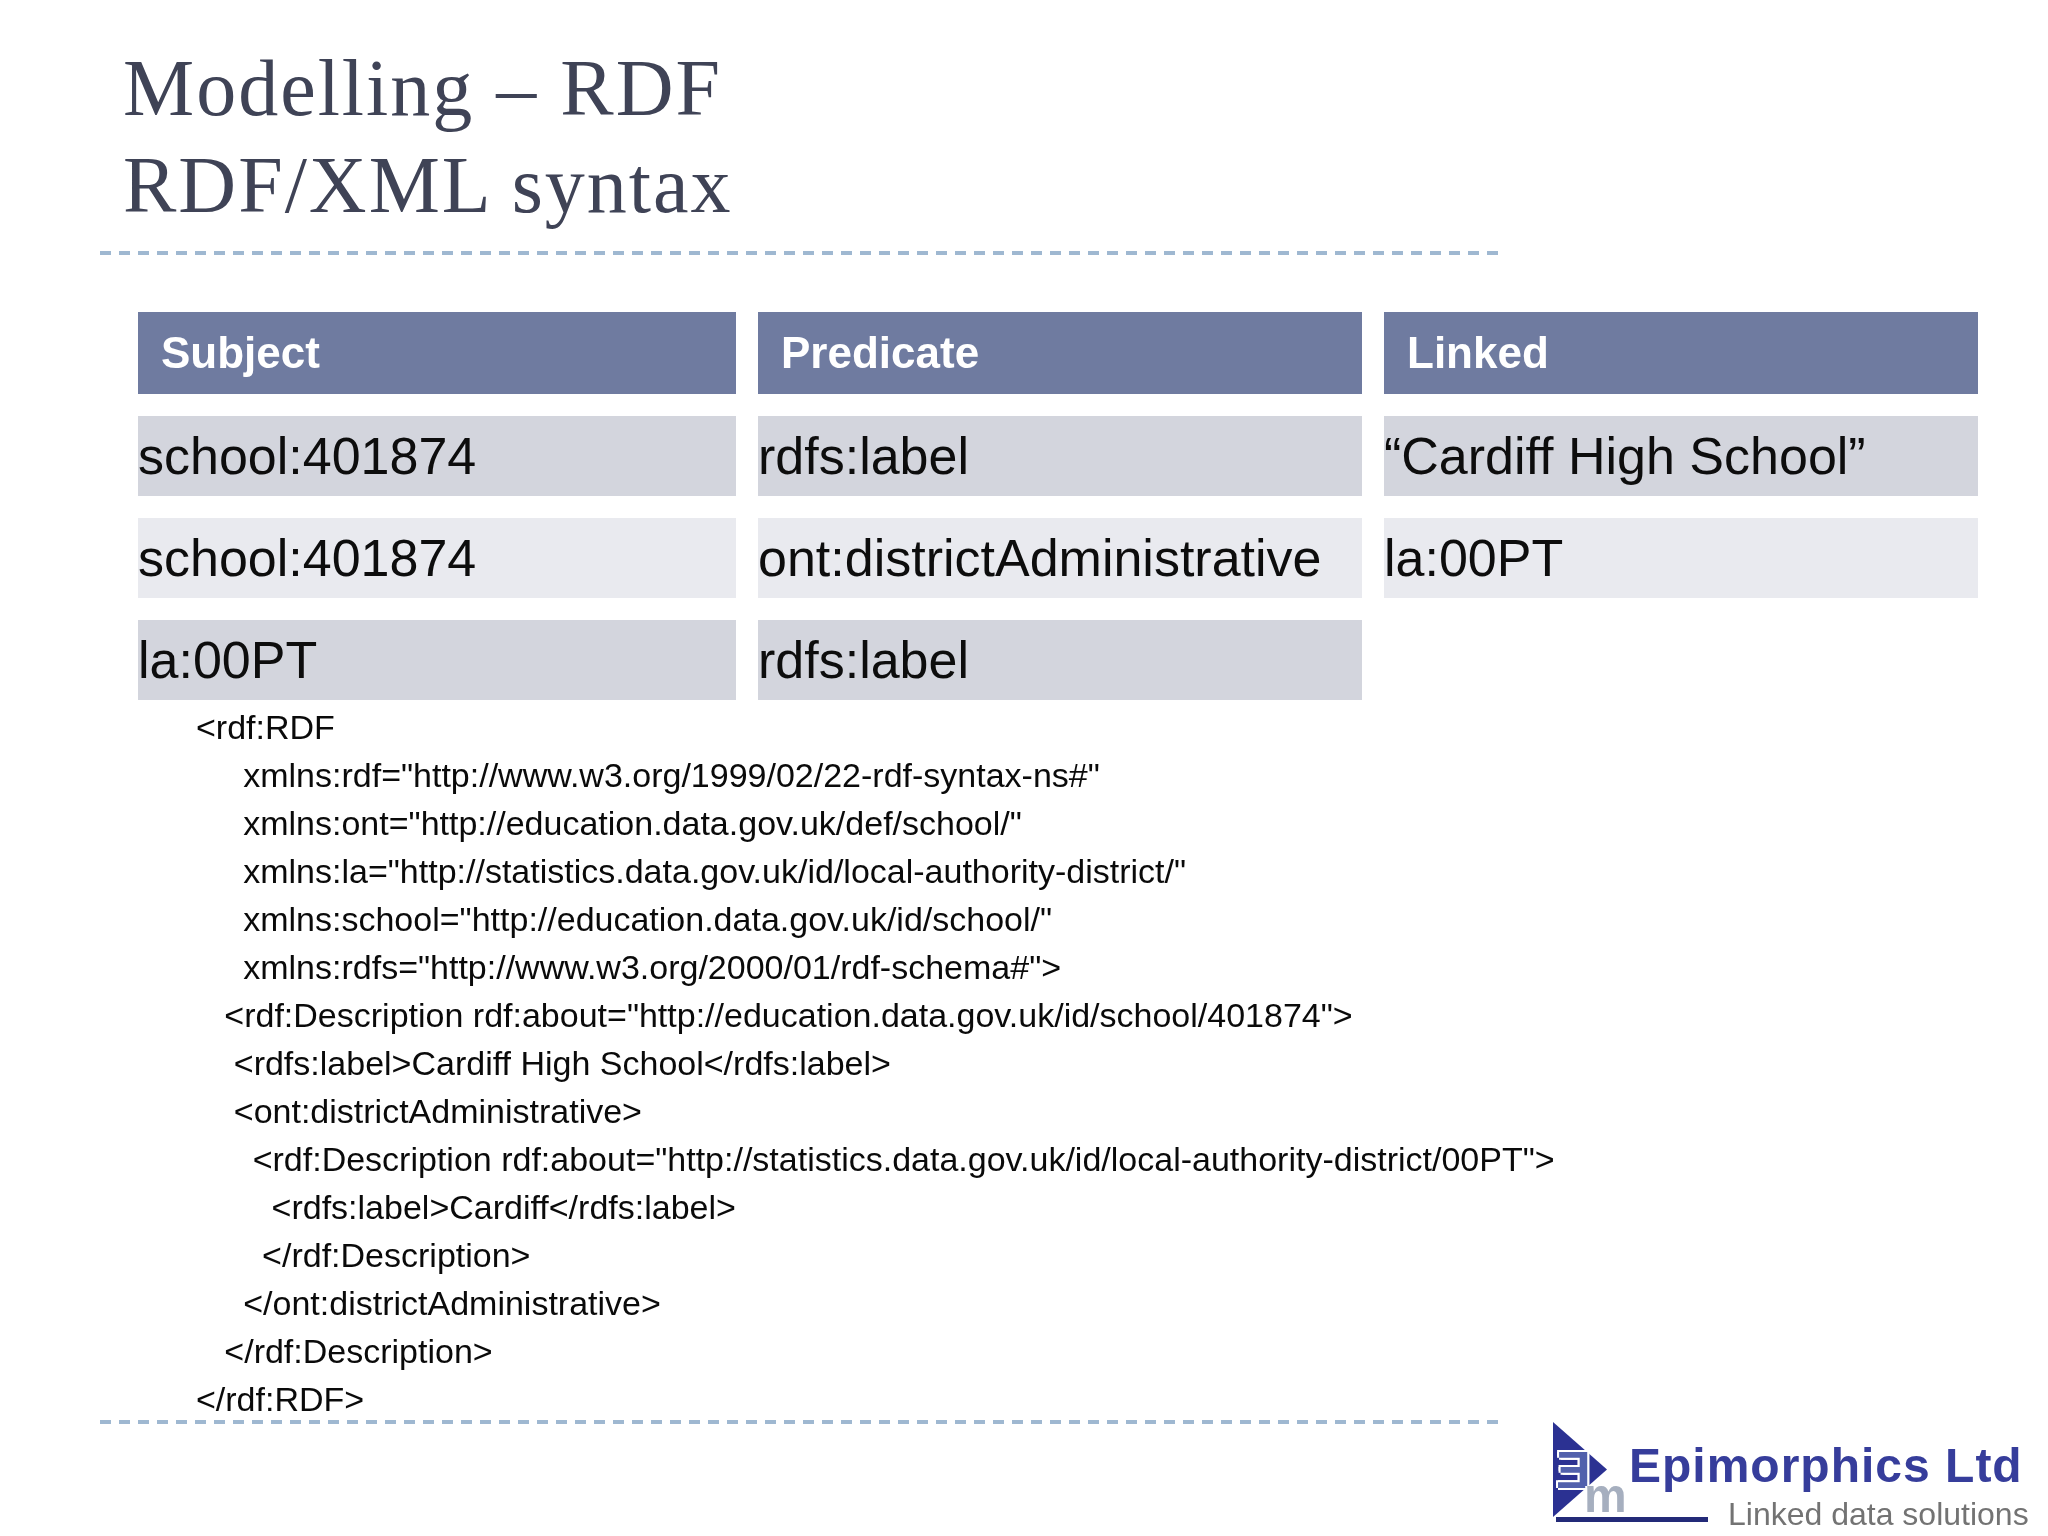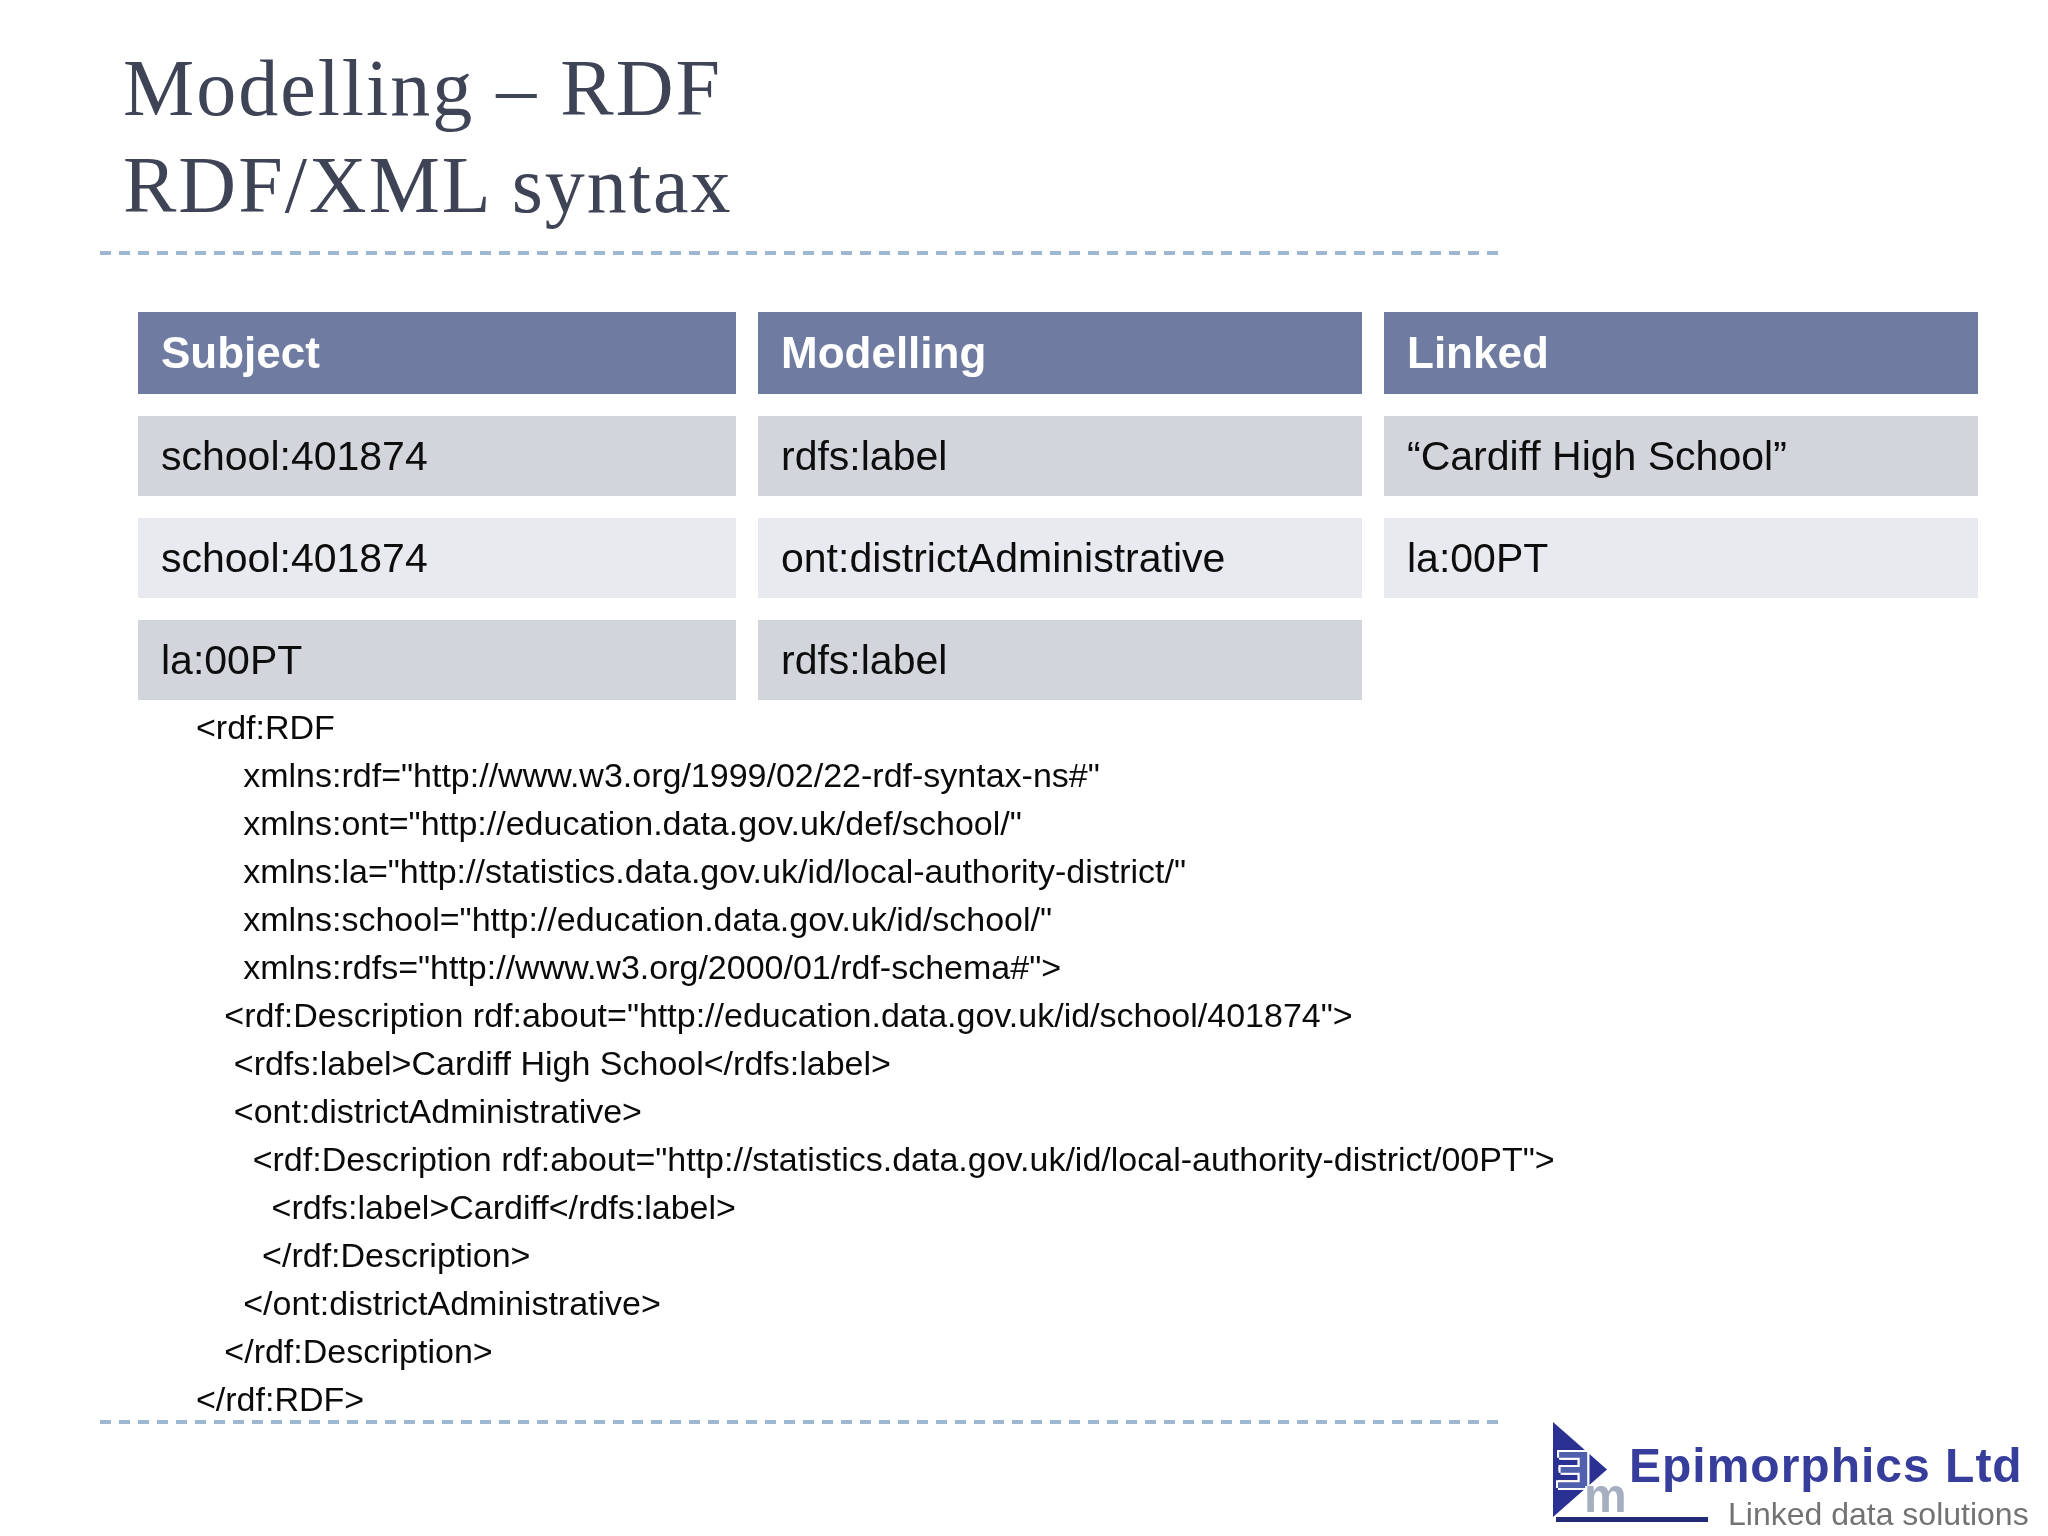--- a/index.html
+++ b/index.html
@@ -34,22 +34,22 @@
     grid-template-rows:82px 80px 80px 80px;
     gap:22px;
     background:#ffffff;
   }
   .th {
     background:#6F7BA0; color:#ffffff;
     font-weight:bold; font-size:44px;
     display:flex; align-items:center; padding-left:23px;
   }
   .td {
-    font-size:41px; color:#0d0d0d;
-    display:flex; align-items:center; padding-left:23px;
+    font-size:52px; color:#0d0d0d;
+    display:flex; align-items:center; 
     white-space:nowrap;
   }
   .td.dark  { background:#D3D5DD; }
   .td.light { background:#E9EAEF; }
 
   
   .code-block {
     position:absolute; left:196px; top:703px;
     font-size:34px; line-height:48px; color:#0a0a0a;
     white-space:pre;
@@ -93,21 +93,21 @@
 
   <div class="title">
     <div>Modelling – RDF</div>
     <div>RDF/XML syntax</div>
   </div>
 
   <div class="divider top"></div>
 
   <div class="triples-table" id="triples-table">
       <div class="th">Subject</div>
-      <div class="th">Modelling</div>
+      <div class="th">Predicate</div>
       <div class="th">Linked</div>
       <div class="td dark">school:401874</div>
       <div class="td dark">rdfs:label</div>
       <div class="td dark">“Cardiff High School”</div>
       <div class="td light">school:401874</div>
       <div class="td light">ont:districtAdministrative</div>
       <div class="td light">la:00PT</div>
       <div class="td dark">la:00PT</div>
       <div class="td dark">rdfs:label</div>
     </div>

